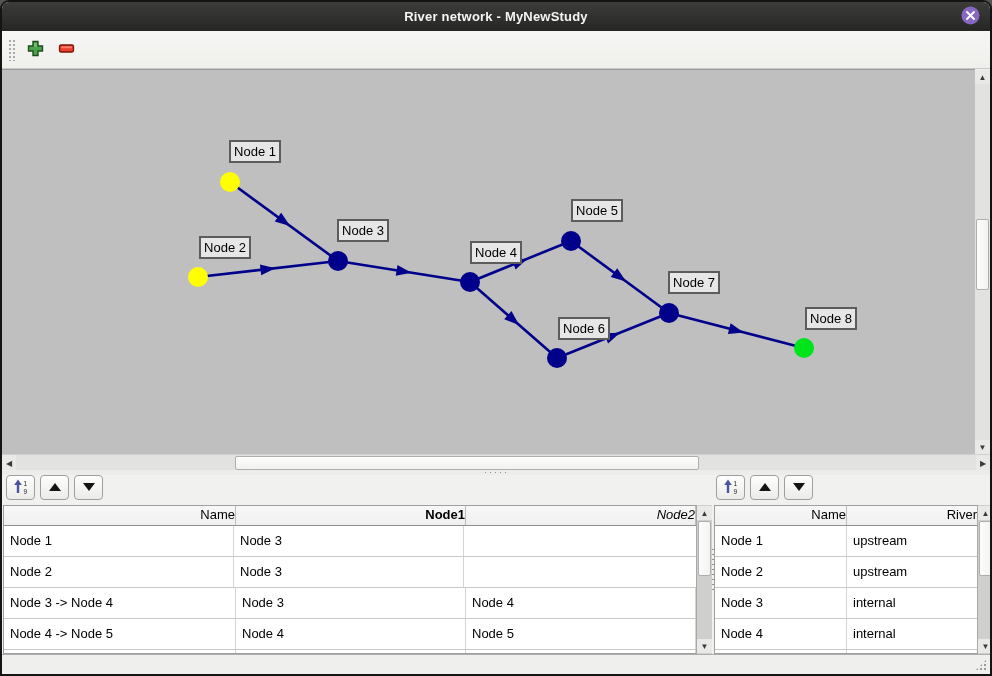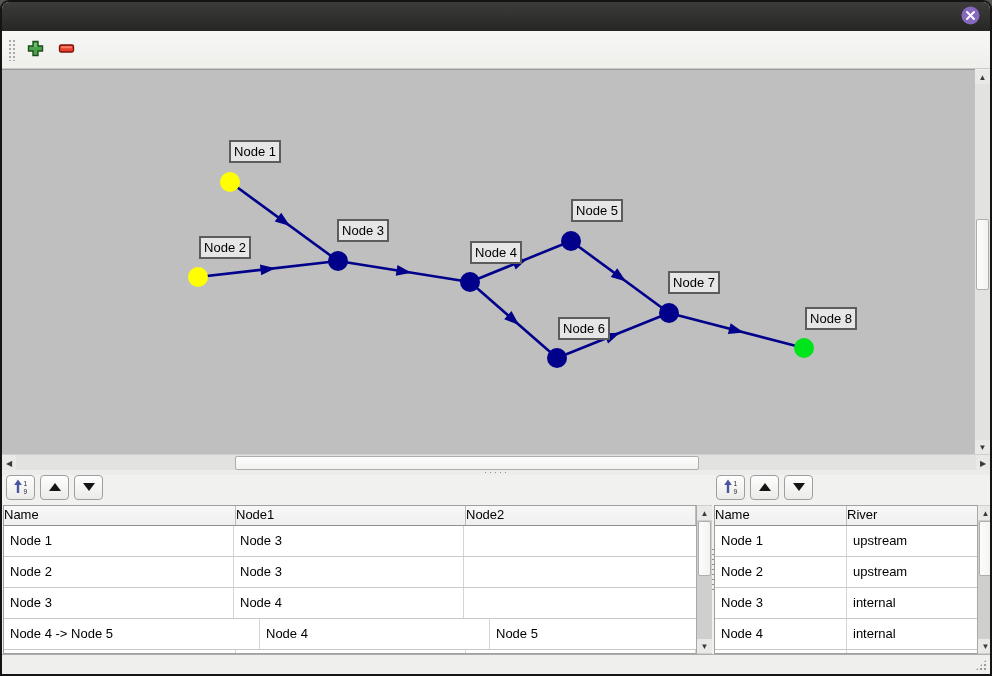--- a/index.html
+++ b/index.html
@@ -40,38 +40,39 @@
     background-image:radial-gradient(circle,#8f8f8f .8px,transparent 1px);background-size:5px 3px;}
   .v-splitter{position:absolute;left:709px;top:545px;width:4px;height:46px;
     background-image:radial-gradient(circle,#8f8f8f .8px,transparent 1px);background-size:4px 5px;}
   
   .sort-btn{position:absolute;width:29px;height:25px;border:1px solid #9f9f9d;border-radius:4px;
     background:linear-gradient(#fefefe,#ebebe9);display:flex;align-items:center;justify-content:center;
     padding:0;cursor:pointer;font-size:10px;color:#151515;}
   
   .table{position:absolute;background:#fff;border:1px solid #9f9f9d;box-sizing:border-box;overflow:hidden;}
   .t-header{display:flex;height:19px;background:linear-gradient(#f8f8f8,#efefef);border-bottom:1px solid #8f8f8f;}
-  .t-hcell{box-sizing:border-box;border-right:1px solid #bdbdbd;text-align:left;
+  .t-hcell{box-sizing:border-box;border-right:1px solid #bdbdbd;text-align:right;
     font-size:13px;line-height:18px;color:#000;flex:none;overflow:hidden;white-space:nowrap;}
   .t-row{display:flex;height:30px;border-bottom:1px solid #c9c9c9;background:#fff;}
   .t-cell{box-sizing:border-box;border-right:1px solid #d4d4d4;padding-left:6px;
     font-size:13px;line-height:29px;color:#000;flex:none;overflow:hidden;white-space:nowrap;}
   .t-sb{position:absolute;top:0;bottom:0;right:0;width:15px;background:#cfcfcd;border-left:1px solid #a8a8a6;}
   
   .statusbar{position:absolute;left:0;right:0;top:652px;bottom:0;background:#efefed;border-top:1px solid #aeaeac;}
   .resize-grip{position:absolute;right:3px;bottom:3px;width:12px;height:12px;
     background-image:radial-gradient(circle,#9a9a9a 1px,transparent 1.2px);background-size:4px 4px;
     clip-path:polygon(100% 0,100% 100%,0 100%);}
 </style>
 </head>
 <body>
 
 <div class="window">
 
   <div class="titlebar">
+    <div class="title">River network - MyNewStudy</div>
     <button class="close-btn">
       <span>
         <svg width="19" height="19" viewBox="0 0 19 19">
           <circle cx="9.5" cy="9.5" r="9" fill="#8768c1"></circle>
           <path d="M6 6 L13 13 M13 6 L6 13" stroke="#fff" stroke-width="1.9" stroke-linecap="round"></path>
         </svg>
       </span>
     </button>
   </div>
 
@@ -218,37 +219,38 @@
     <span>
       <svg width="12" height="8" viewBox="0 0 12 8">
           <polygon points="0,0 12,0 6,8" fill="#151515"></polygon>
         </svg>
     </span>
   </button>
 
   <div class="table" style="left:1px;top:503px;width:709px;height:149px;">
   <div class="t-header">
         <div class="t-hcell" style="width: 232px;">Name</div>
-        <div class="t-hcell" style="width: 230px;">Node1</div>
-        <div class="t-hcell" style="width: 230px;">Node2</div>
+        <div class="t-hcell" style="width: 230px; font-weight: bold;">Node1</div>
+        <div class="t-hcell" style="width: 230px; font-style: italic;">Node2</div>
       </div>
       <div class="t-row">
         <div class="t-cell" style="width: 230px;">Node 1</div>
         <div class="t-cell" style="width: 230px;">Node 3</div>
       </div>
       <div class="t-row">
         <div class="t-cell" style="width: 230px;">Node 2</div>
         <div class="t-cell" style="width: 230px;">Node 3</div>
       </div>
       <div class="t-row">
+        <div class="t-cell" style="width: 232px;">Node 3 -&gt; Node 4</div>
         <div class="t-cell" style="width: 230px;">Node 3</div>
         <div class="t-cell" style="width: 230px;">Node 4</div>
       </div>
       <div class="t-row">
-        <div class="t-cell" style="width: 256px;">Node 4 -&gt; Node 5</div>
+        <div class="t-cell" style="width: 232px;">Node 4 -&gt; Node 5</div>
         <div class="t-cell" style="width: 230px;">Node 4</div>
         <div class="t-cell" style="width: 230px;">Node 5</div>
       </div>
       <div class="t-row">
         <div class="t-cell" style="width: 232px;"></div>
         <div class="t-cell" style="width: 230px;"></div>
         <div class="t-cell" style="width: 230px;"></div>
       </div>
     </div>
   <div class="t-sb" style="left:694px;top:503px;width:15px;height:149px;position:absolute;border-left:1px solid #a8a8a6;background:#cfcfcd;">

